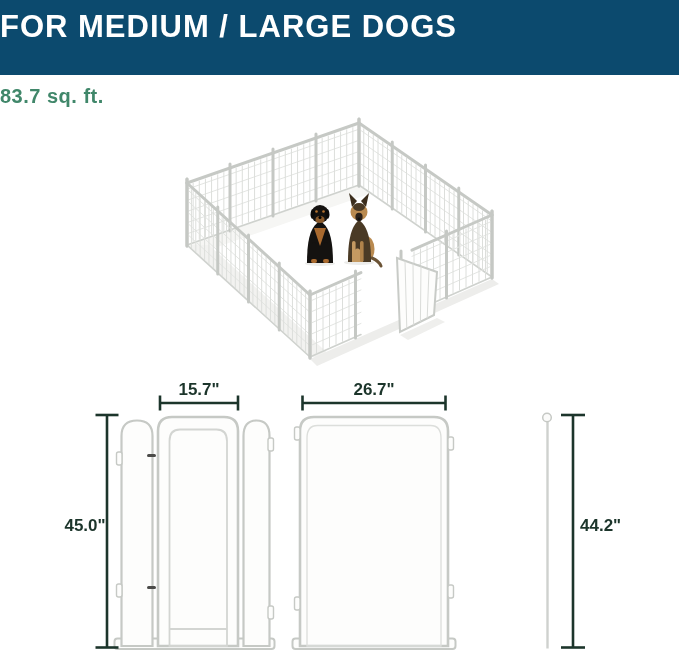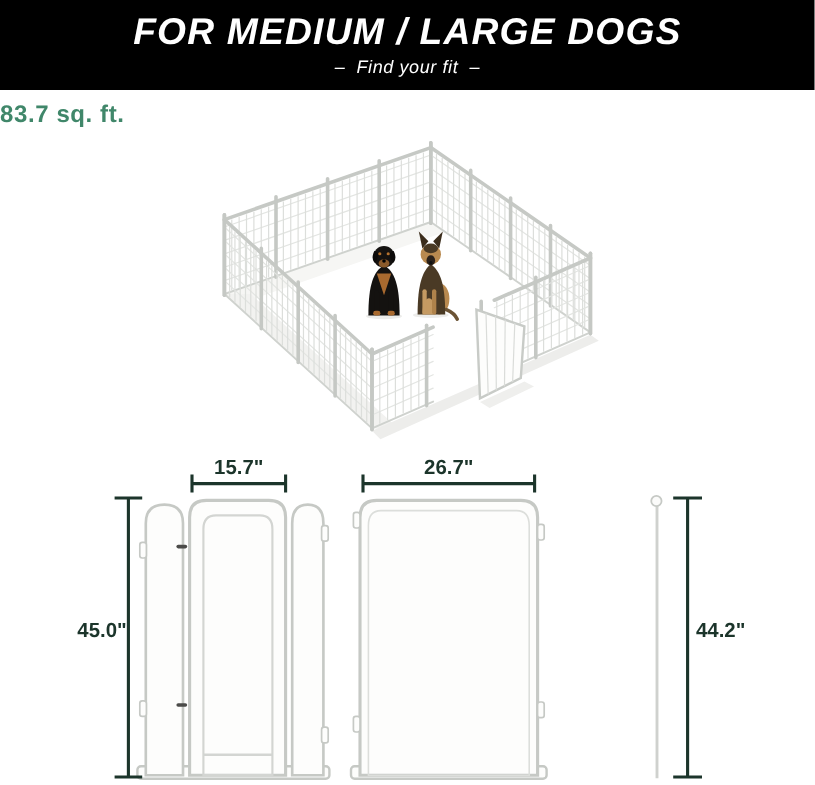--- a/index.html
+++ b/index.html
@@ -1,38 +1,37 @@
 <!DOCTYPE html>
 <html><head>
 <meta charset="utf-8">
 <style>
   html,body{margin:0;padding:0;background:#fff;}
   #stage{position:relative;width:679px;height:654px;background:#ffffff;overflow:hidden;
          font-family:"Liberation Sans",sans-serif;}
-  .banner{position:absolute;left:0;top:0;width:679px;height:75px;background:#000000;
-          text-align:center;color:#ffffff;font-style:italic;}
+  .banner{position:absolute;left:0;top:0;width:679px;height:75px;background:#0c4a6e;
+          text-align:left;color:#ffffff;}
   .banner-title{margin:0;padding-top:11px;font-size:31px;font-weight:bold;letter-spacing:1px;line-height:1.05;}
   .banner-sub{margin:0;padding-top:4px;font-size:15px;font-weight:400;letter-spacing:.5px;white-space:pre;}
   .area-label{position:absolute;left:0;top:85px;width:679px;text-align:left;
               font-size:20px;font-weight:bold;color:#40876a;letter-spacing:.5px;}
   .pen-svg{position:absolute;left:160px;top:110px;}
   .diagram-svg{position:absolute;left:0;top:380px;}
   .dim-label{font-family:"Liberation Sans",sans-serif;font-size:17px;font-weight:bold;fill:#1c352b;}
   .dim-line{stroke:#1c352b;stroke-width:2.6;}
   .panel{fill:#fdfdfc;stroke:#c6c9c5;}
   .tab{fill:#fdfdfc;stroke:#c6c9c5;stroke-width:1.4;}
 </style>
 </head>
 <body>
 
 <div id="stage">
 
   <div class="banner">
     <h1 class="banner-title">FOR MEDIUM / LARGE DOGS</h1>
-    <div class="banner-sub">–  Find your fit  –</div>
   </div>
 
   <div class="area-label">83.7 sq. ft.</div>
 
   <svg class="pen-svg" width="370" height="270" viewBox="0 0 370 270">
 
     <g>
       <polygon points="27,135 199,75 212,83 40,143" fill="#f6f6f4"></polygon>
       <polygon points="27,135 150,247 172,247 49,135" fill="#f2f2f0"></polygon>
       <polygon points="150,249 332,169 339,174 157,256" fill="#ededeb"></polygon>

